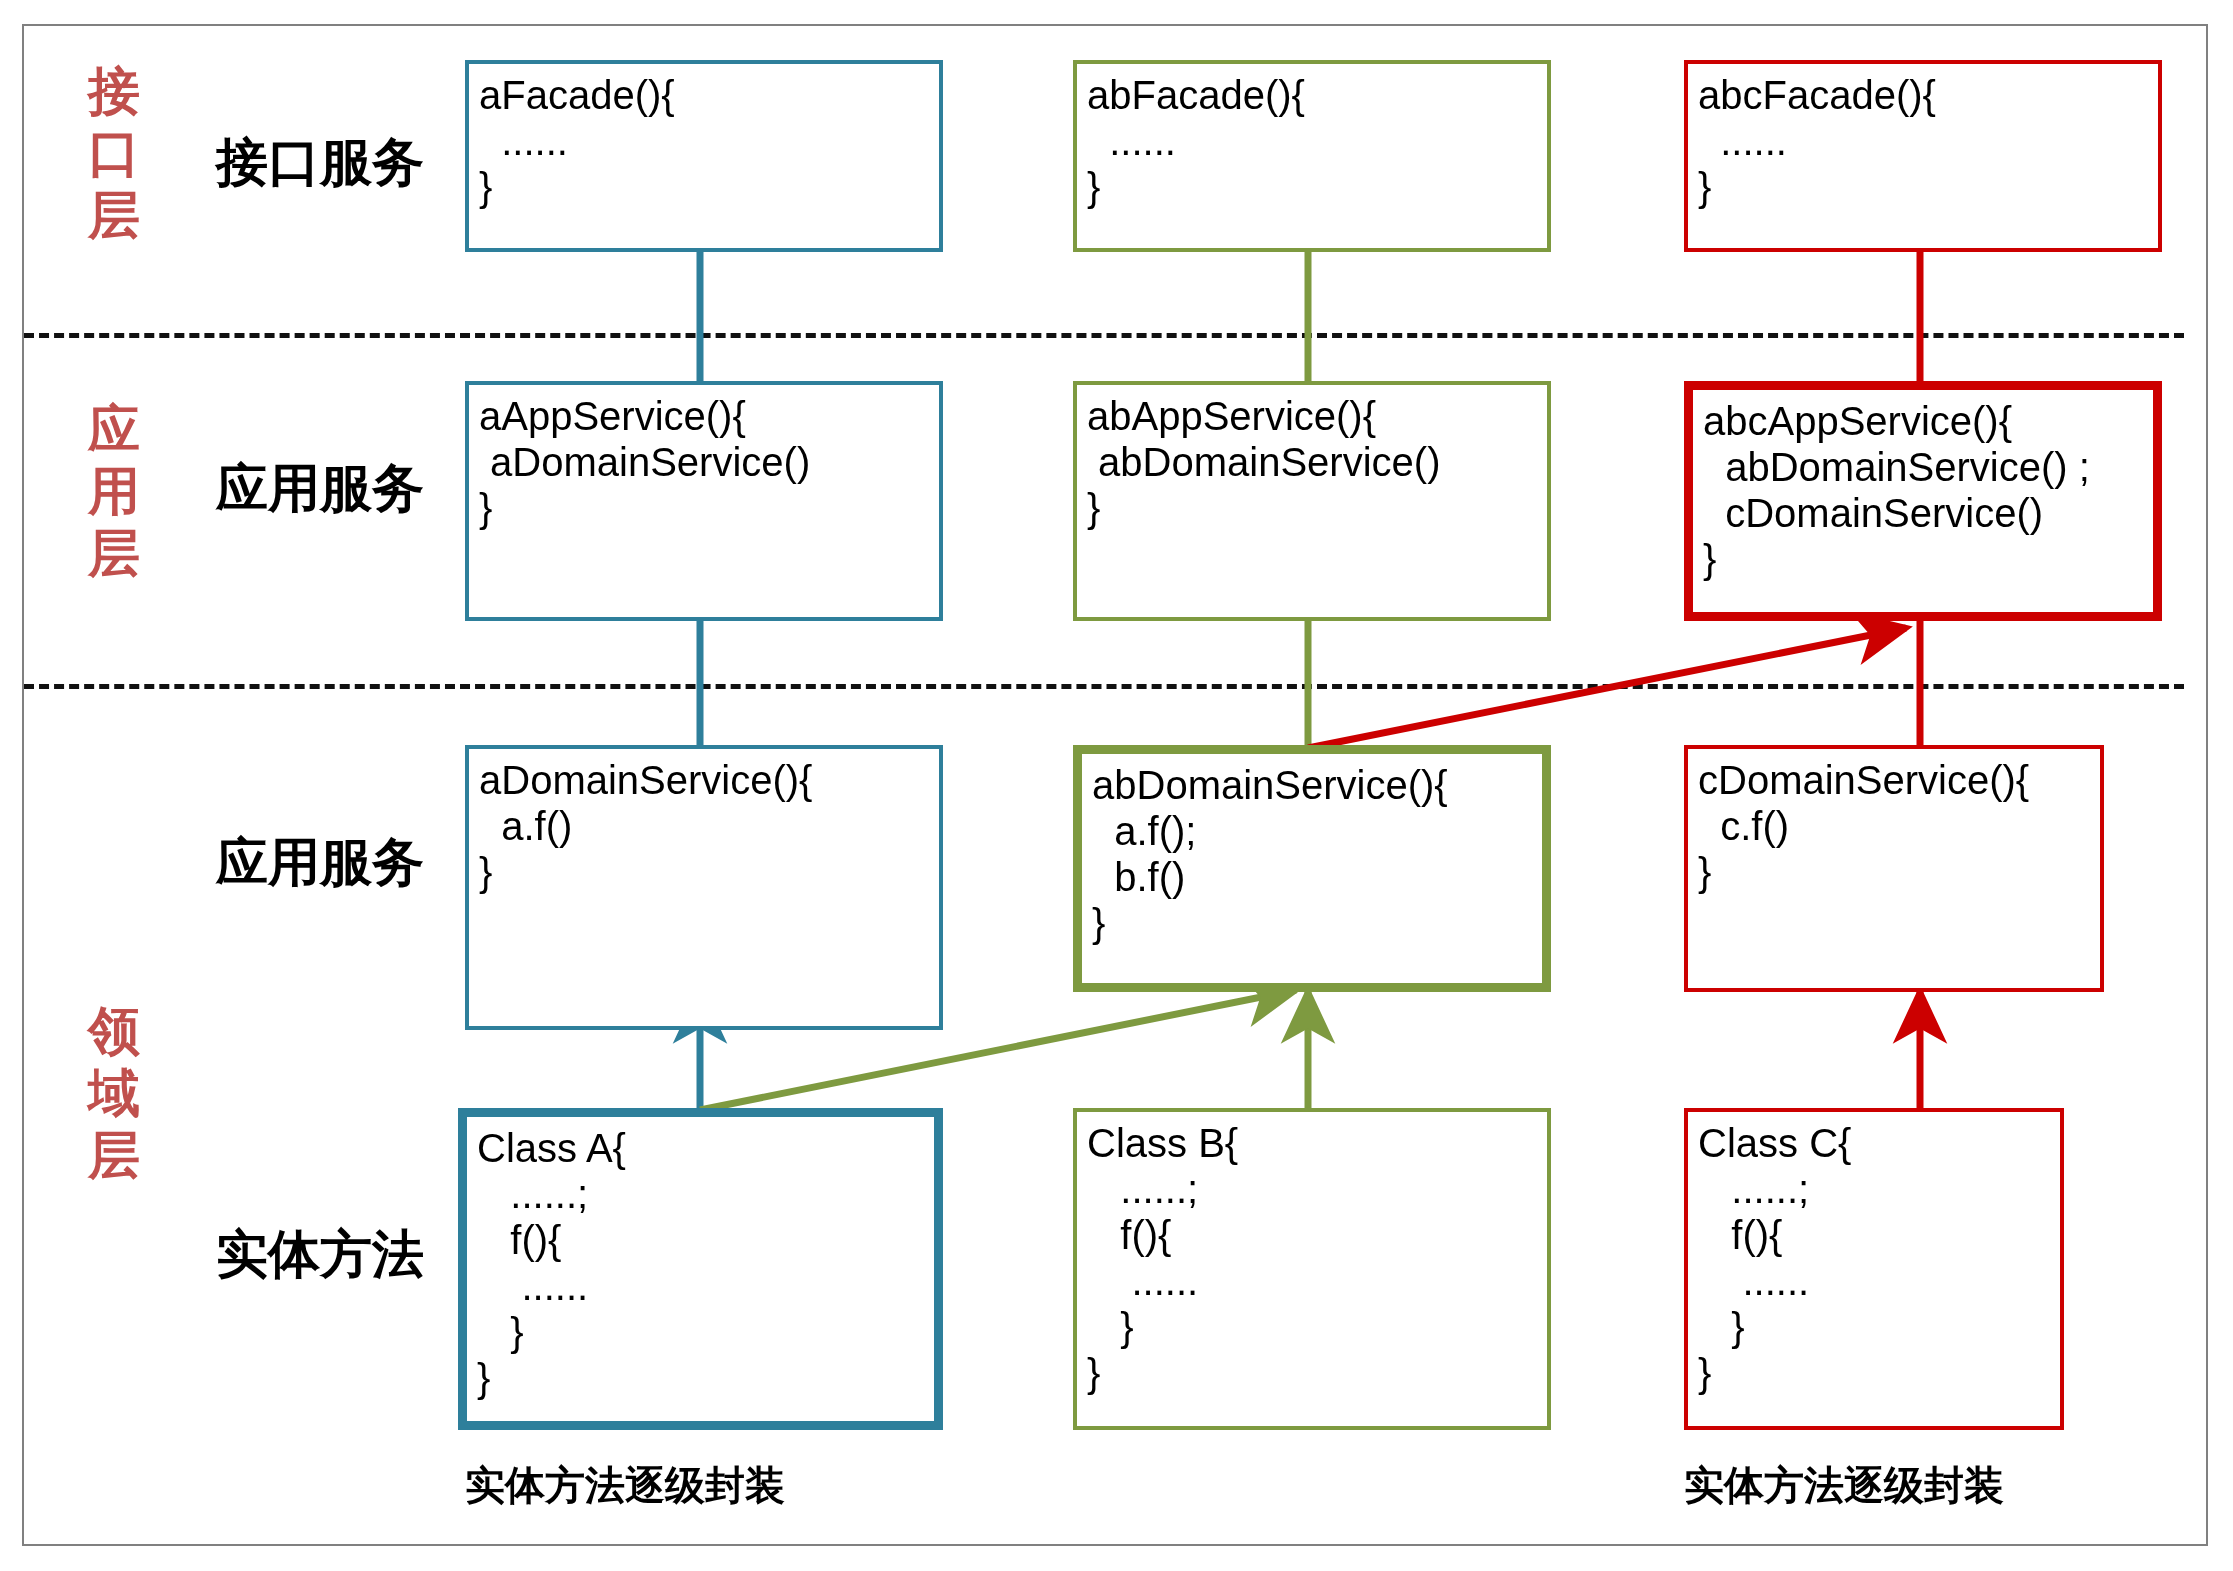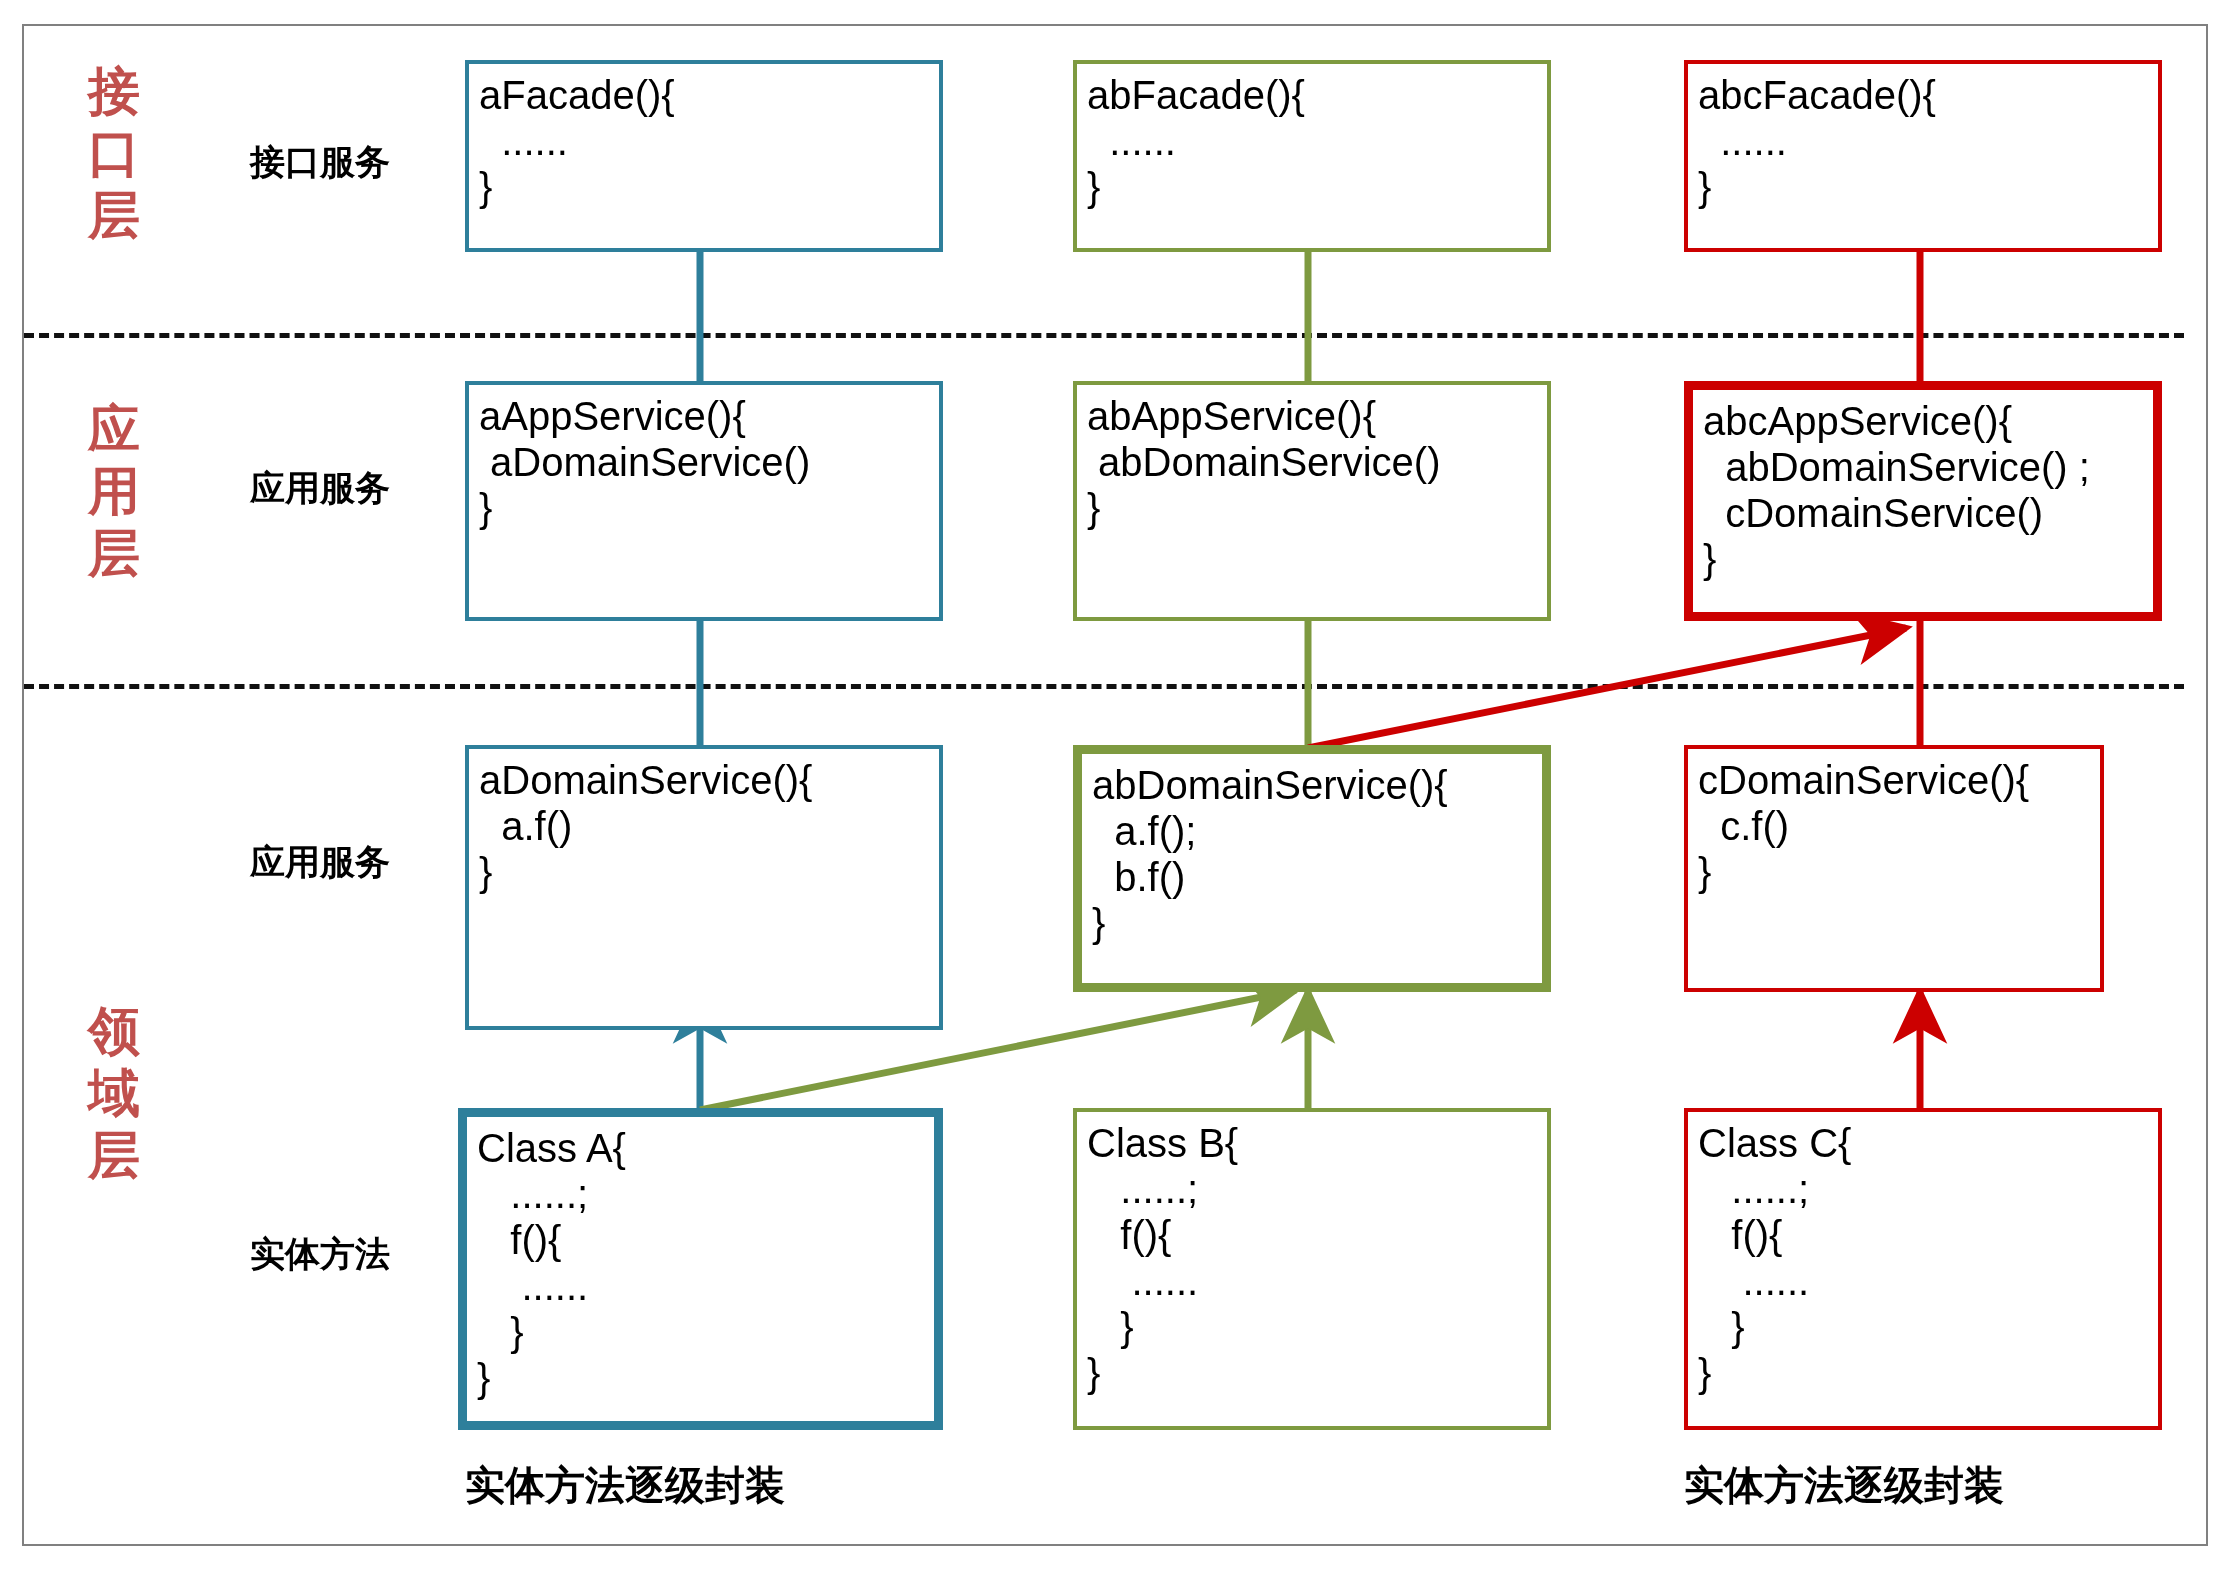--- a/index.html
+++ b/index.html
@@ -48,21 +48,21 @@
     letter-spacing: 0;
   }
   .layer-title span {
     display: block;
   }
   
   .row-caption {
     position: absolute;
     color: #000000;
     font-weight: bold;
-    font-size: 35px;
+    font-size: 52px;
     line-height: 44px;
     text-align: center;
     width: 260px;
     white-space: nowrap;
   }
   
   .code-box {
     position: absolute;
     box-sizing: border-box;
     background: #ffffff;
@@ -200,21 +200,21 @@
    f(){
     ......
    }
 }</div>
   <div class="code-box c-green" style="left:1073px; top:1108px; width:478px; height:322px;">Class B{
    ......;
    f(){
     ......
    }
 }</div>
-  <div class="code-box c-red" style="left:1684px; top:1108px; width:478px; height:322px;">Class C{
+  <div class="code-box c-red" style="left:1684px; top:1108px; width:380px; height:322px;">Class C{
    ......;
    f(){
     ......
    }
 }</div>
 
   <div class="bottom-caption" style="left:465px; top:1462px; width:478px;">实体方法逐级封装</div>
   <div class="bottom-caption" style="left:1684px; top:1462px; width:478px;">实体方法逐级封装</div>
 
 </div>

